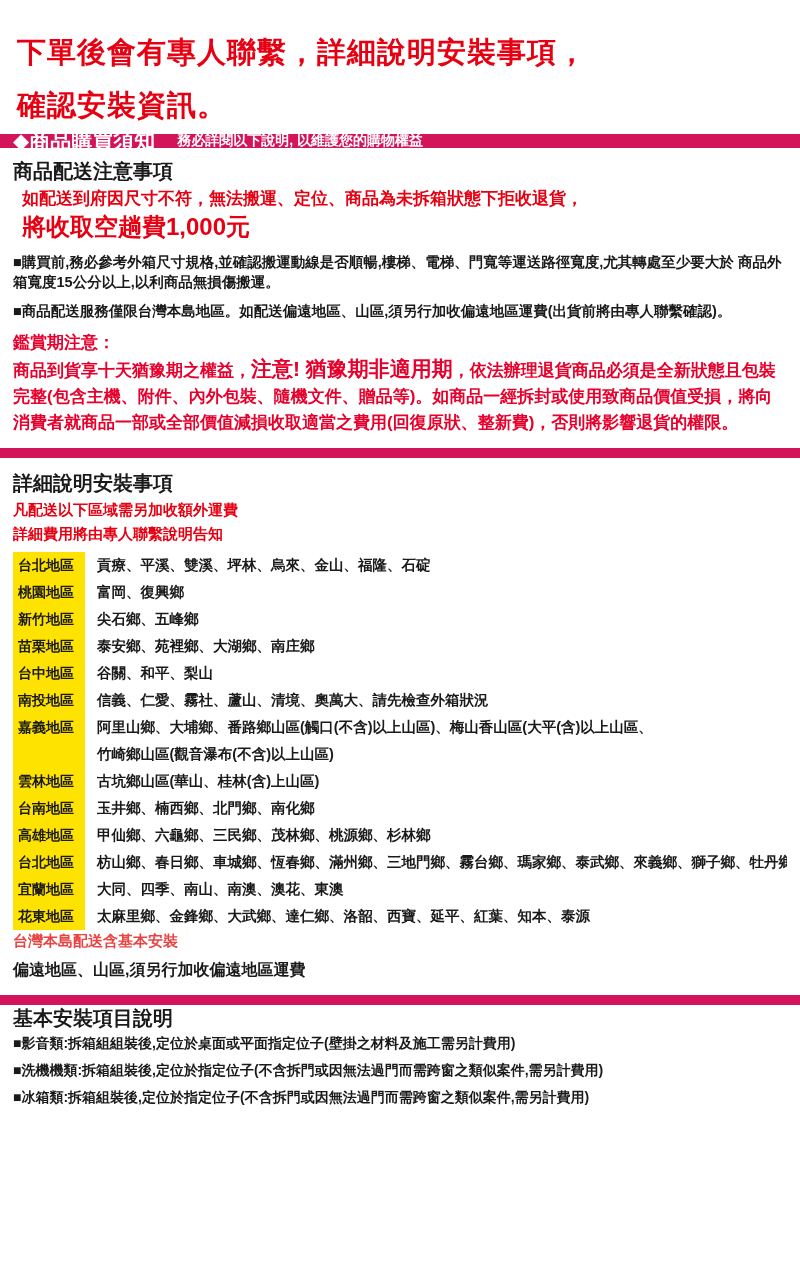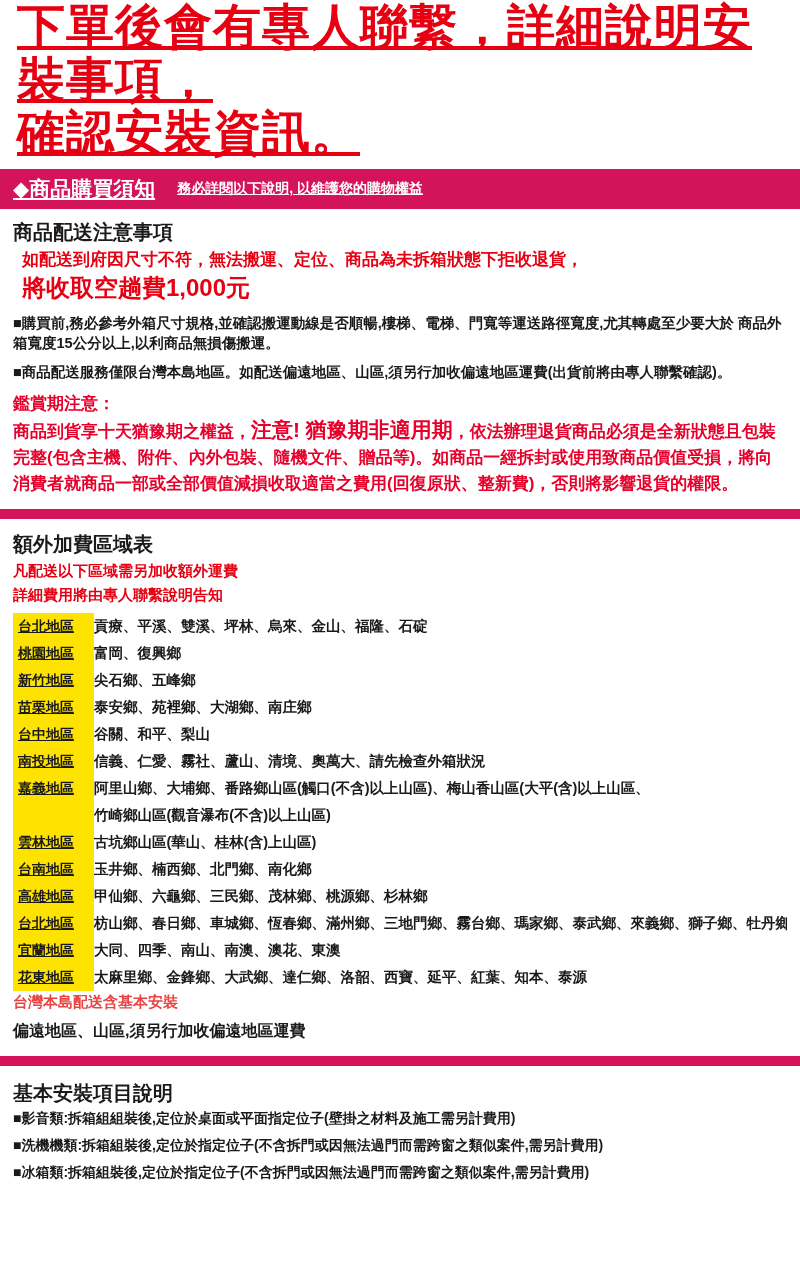--- a/index.html
+++ b/index.html
@@ -11,56 +11,56 @@
     --ink:#1a1a1a;
   }
   *{box-sizing:border-box;margin:0;padding:0}
   html,body{background:#fff}
   body{
     width:800px;height:1279px;overflow:hidden;
     font-family:"Liberation Sans","DejaVu Sans",sans-serif;
     color:var(--ink);
   }
   .top-heading{
-    color:var(--red);font-weight:700;font-size:48px;line-height:53px;
-    padding:0 0 0 17px;letter-spacing:1px;text-decoration:underline;
+    color:var(--red);font-weight:700;font-size:29px;line-height:53px;
+    padding:26px 0 0 17px;letter-spacing:1px;
   }
   .banner{
-    margin-top:10px;height:40px;background:var(--accent);color:#fff;
-    display:flex;align-items:center;padding-left:13px;gap:22px;text-decoration:underline;
+    margin-top:2px;height:14px;background:var(--accent);color:#fff;
+    display:flex;align-items:center;padding-left:13px;gap:22px;
   }
   .banner-title{font-size:21px;font-weight:700}
   .banner-sub{font-size:14px;font-weight:700}
   section{padding:0 13px}
   .sec-heading{font-size:20px;font-weight:700;line-height:26px;margin-top:10px}
   .sec-heading.h2{margin-top:12px}
-  .sec-heading.h3{margin-top:14px}
+  .sec-heading.h3{margin-top:0}
   .bullets{margin-top:2px}
   .bullet{font-size:14.5px;font-weight:700;line-height:20px;margin-bottom:9px}
   .bullets.tight .bullet{white-space:nowrap;overflow:hidden;line-height:20px;margin-bottom:7px;font-size:14px}
   .warning{color:var(--red);margin:2px 0 10px 9px}
   .warning-line1{font-size:17px;font-weight:700;line-height:26px}
   .warning-line2{font-size:24px;font-weight:700;line-height:30px}
   .notice{color:var(--notice-red);margin-top:0}
   .notice-title{font-size:17px;font-weight:700;line-height:26px}
   .notice-para{font-size:17px;font-weight:700;line-height:26px}
   .notice-para .big{font-size:21px}
   .divider{height:10px;background:var(--accent)}
   .divider.d1{margin-top:12px}
   .divider.d2{margin-top:14px}
   .red-notes{margin-top:2px}
   .red-note{color:var(--red);font-size:15px;font-weight:700;line-height:24px}
   .region-table{margin-top:6px}
   .region-row{display:flex;align-items:stretch}
   .region-label{
-    flex:none;width:81px;background:var(--yellow);
-    font-size:14px;font-weight:700;line-height:27px;padding-left:5px;text-decoration:underline;
+    flex:none;width:72px;background:var(--yellow);
+    font-size:14px;font-weight:700;line-height:27px;padding-left:5px;
   }
   .region-content{
-    flex:1;font-size:14.5px;font-weight:700;line-height:27px;
+    flex:1;padding-left:12px;font-size:14.5px;font-weight:700;line-height:27px;
     white-space:nowrap;overflow:hidden;
   }
   .footer-pink{color:var(--soft-red);font-size:15px;font-weight:700;line-height:21px;}
   .footer-black{font-size:16px;font-weight:700;line-height:22px;margin-top:8px}
 </style>
 </head>
 <body>
 
 <div class="top-heading">
   <div>下單後會有專人聯繫，詳細說明安裝事項，</div>
@@ -84,21 +84,21 @@
     </div>
   <div class="notice">
     <div class="notice-title">鑑賞期注意：</div>
     <p class="notice-para"><span>商品到貨享十天猶豫期之權益，</span><span class="big">注意! 猶豫期非適用期</span><span>，依法辦理退貨商品必須是全新狀態且包裝完整(包含主機、附件、內外包裝、隨機文件、贈品等)。如商品一經拆封或使用致商品價值受損，將向消費者就商品一部或全部價值減損收取適當之費用(回復原狀、整新費)，否則將影響退貨的權限。</span></p>
   </div>
 </section>
 
 <div class="divider d1"></div>
 
 <section>
-  <div class="sec-heading h2">額外加費區域表</div>
+  <div class="sec-heading h2">詳細說明安裝事項</div>
   <div class="red-notes">
     <div class="red-note">凡配送以下區域需另加收額外運費</div>
     <div class="red-note">詳細費用將由專人聯繫說明告知</div>
   </div>
   <div class="region-table">
       <div class="region-row">
         <div class="region-label">台北地區</div>
         <div class="region-content">
           <div>貢療、平溪、雙溪、坪林、烏來、金山、福隆、石碇</div>
         </div>

